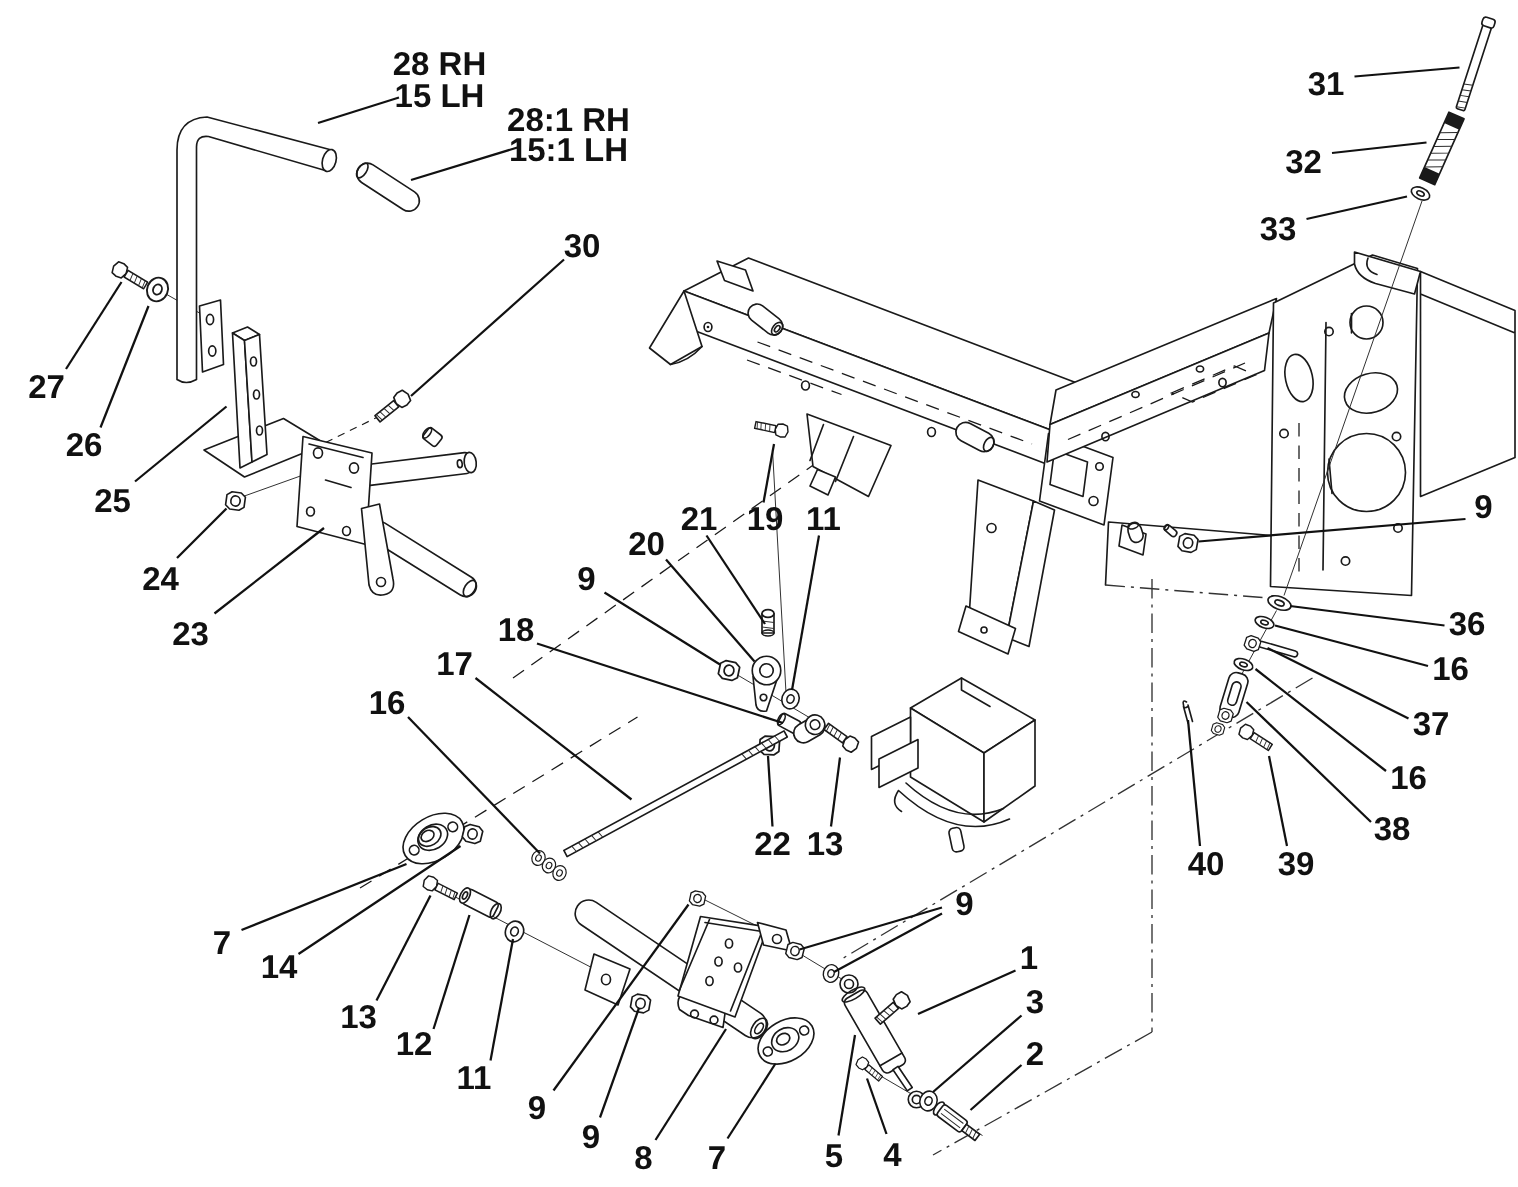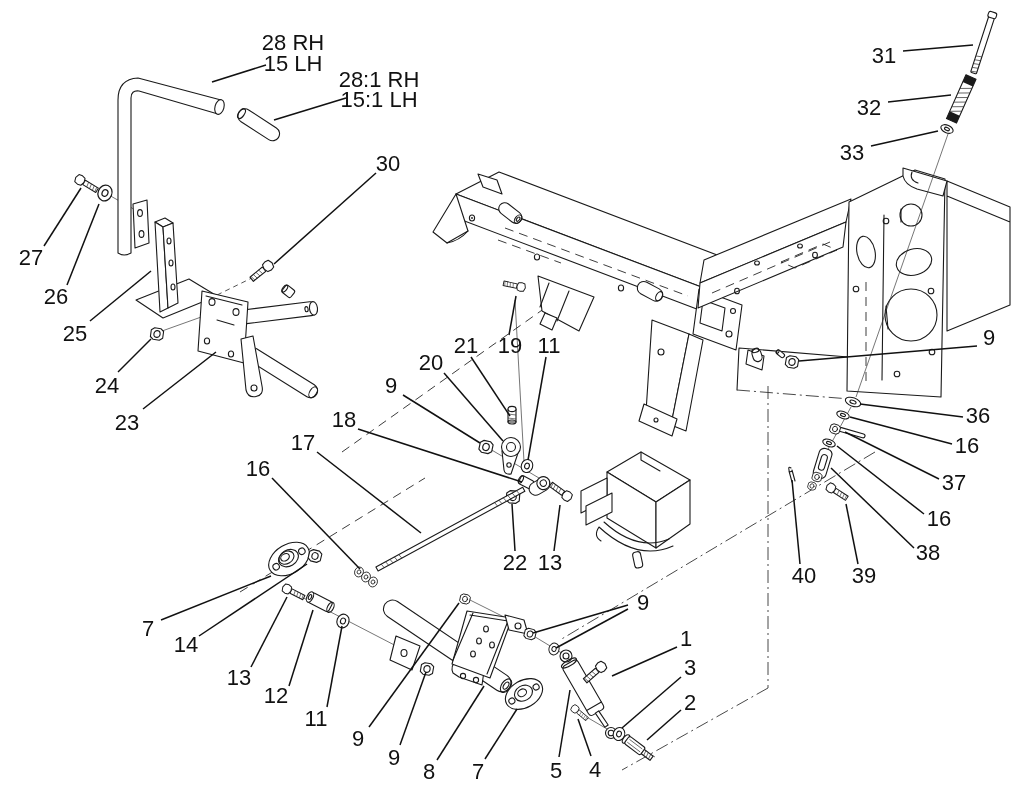--- a/index.html
+++ b/index.html
@@ -1,16 +1,16 @@
 <!DOCTYPE html>
 <html><head>
 <meta charset="utf-8">
 <style>
   html,body{margin:0;padding:0;background:#fff;}
-  .stage{position:relative;width:1012px;height:791px;background:#fff;overflow:hidden;}
+  .stage{position:relative;width:1012px;height:791px;background:#fff;overflow:hidden;font-weight:bold;}
   svg{display:block;}
   .ln{fill:none;stroke:#1a1a1a;stroke-width:1.1;stroke-linecap:round;stroke-linejoin:round;}
   .fc{fill:#ffffff;stroke:#1a1a1a;stroke-width:1.1;stroke-linejoin:round;}
   .dk{fill:#1a1a1a;stroke:none;}
   .thin{fill:none;stroke:#2b2b2b;stroke-width:0.65;}
   .dash{fill:none;stroke:#1a1a1a;stroke-width:0.85;stroke-dasharray:9 6;}
   .dash2{fill:none;stroke:#1a1a1a;stroke-width:0.75;stroke-dasharray:5 4;}
   .phan{fill:none;stroke:#333;stroke-width:0.9;stroke-dasharray:13 4 2 4;}
   .leader{stroke:#111;stroke-width:1.5;}
   text.callout{font-family:"Liberation Sans","DejaVu Sans",sans-serif;font-size:22px;fill:#111;text-anchor:middle;}

